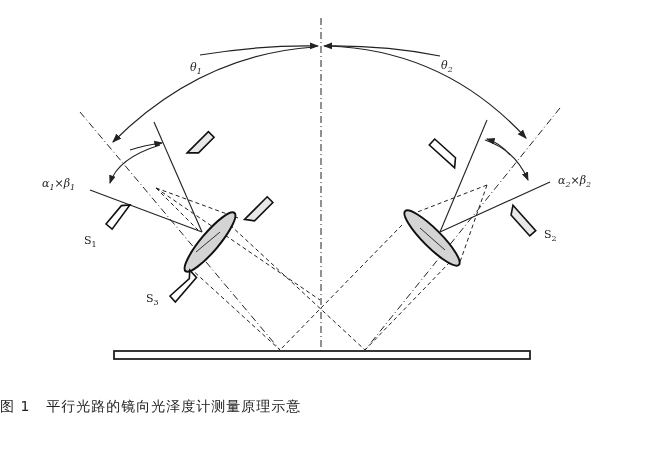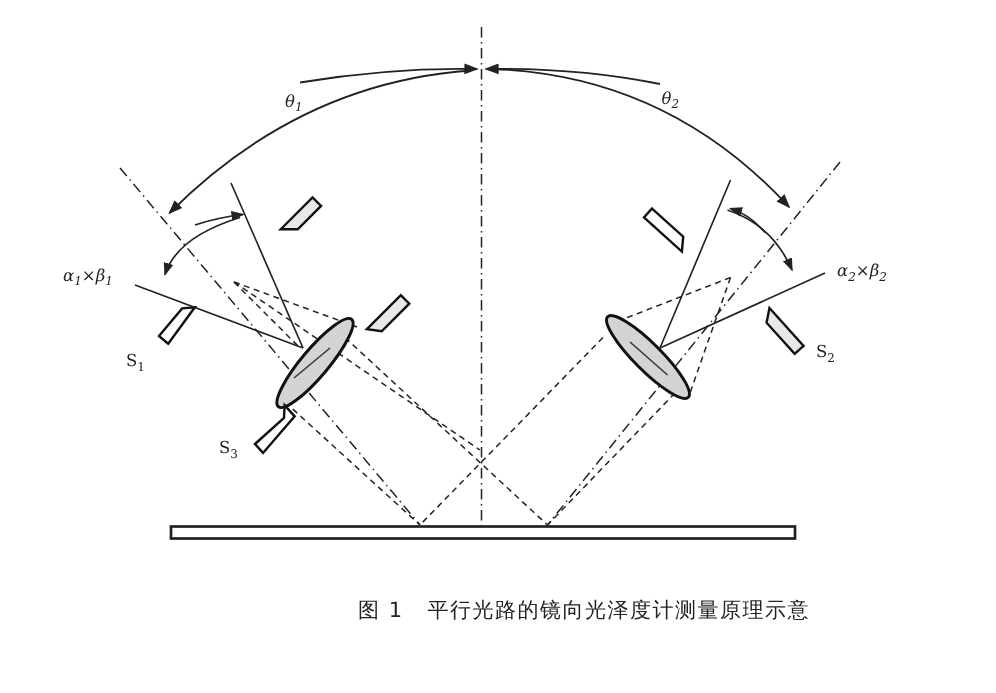--- a/index.html
+++ b/index.html
@@ -1,21 +1,21 @@
 <!DOCTYPE html>
 <html><head>
   <meta charset="utf-8">
   <style>
     html, body { margin:0; padding:0; background:#ffffff; }
     body { width:664px; height:462px; position:relative; overflow:hidden; font-family:"DejaVu Serif", serif; }
     #diagram { position:absolute; left:0; top:0; width:664px; height:462px; }
     .lbl { font-family:"DejaVu Serif", serif; font-style:italic; font-size:11px; fill:#222; }
     .lbl-up { font-family:"DejaVu Serif", serif; font-size:11px; fill:#222; }
     .sub { font-size:8px; }
-    #caption { position:absolute; left:0; top:398px; width:540px; text-align:right; font-family:"DejaVu Sans", sans-serif; font-size:14px; color:#222; letter-spacing:1px; }
+    #caption { position:absolute; left:0; top:398px; width:540px; text-align:left; font-family:"DejaVu Sans", sans-serif; font-size:14px; color:#222; letter-spacing:1px; }
     #caption .fig { margin-right:16px; }
   </style>
 </head>
 <body>
 
 <svg id="diagram" viewBox="0 0 664 462" xmlns="http://www.w3.org/2000/svg">
   <defs>
     <marker id="arr" markerWidth="8" markerHeight="8" refX="7" refY="4" orient="auto">
       <path d="M0,1 L8,4 L0,7 Z" fill="#222"></path>
     </marker>

